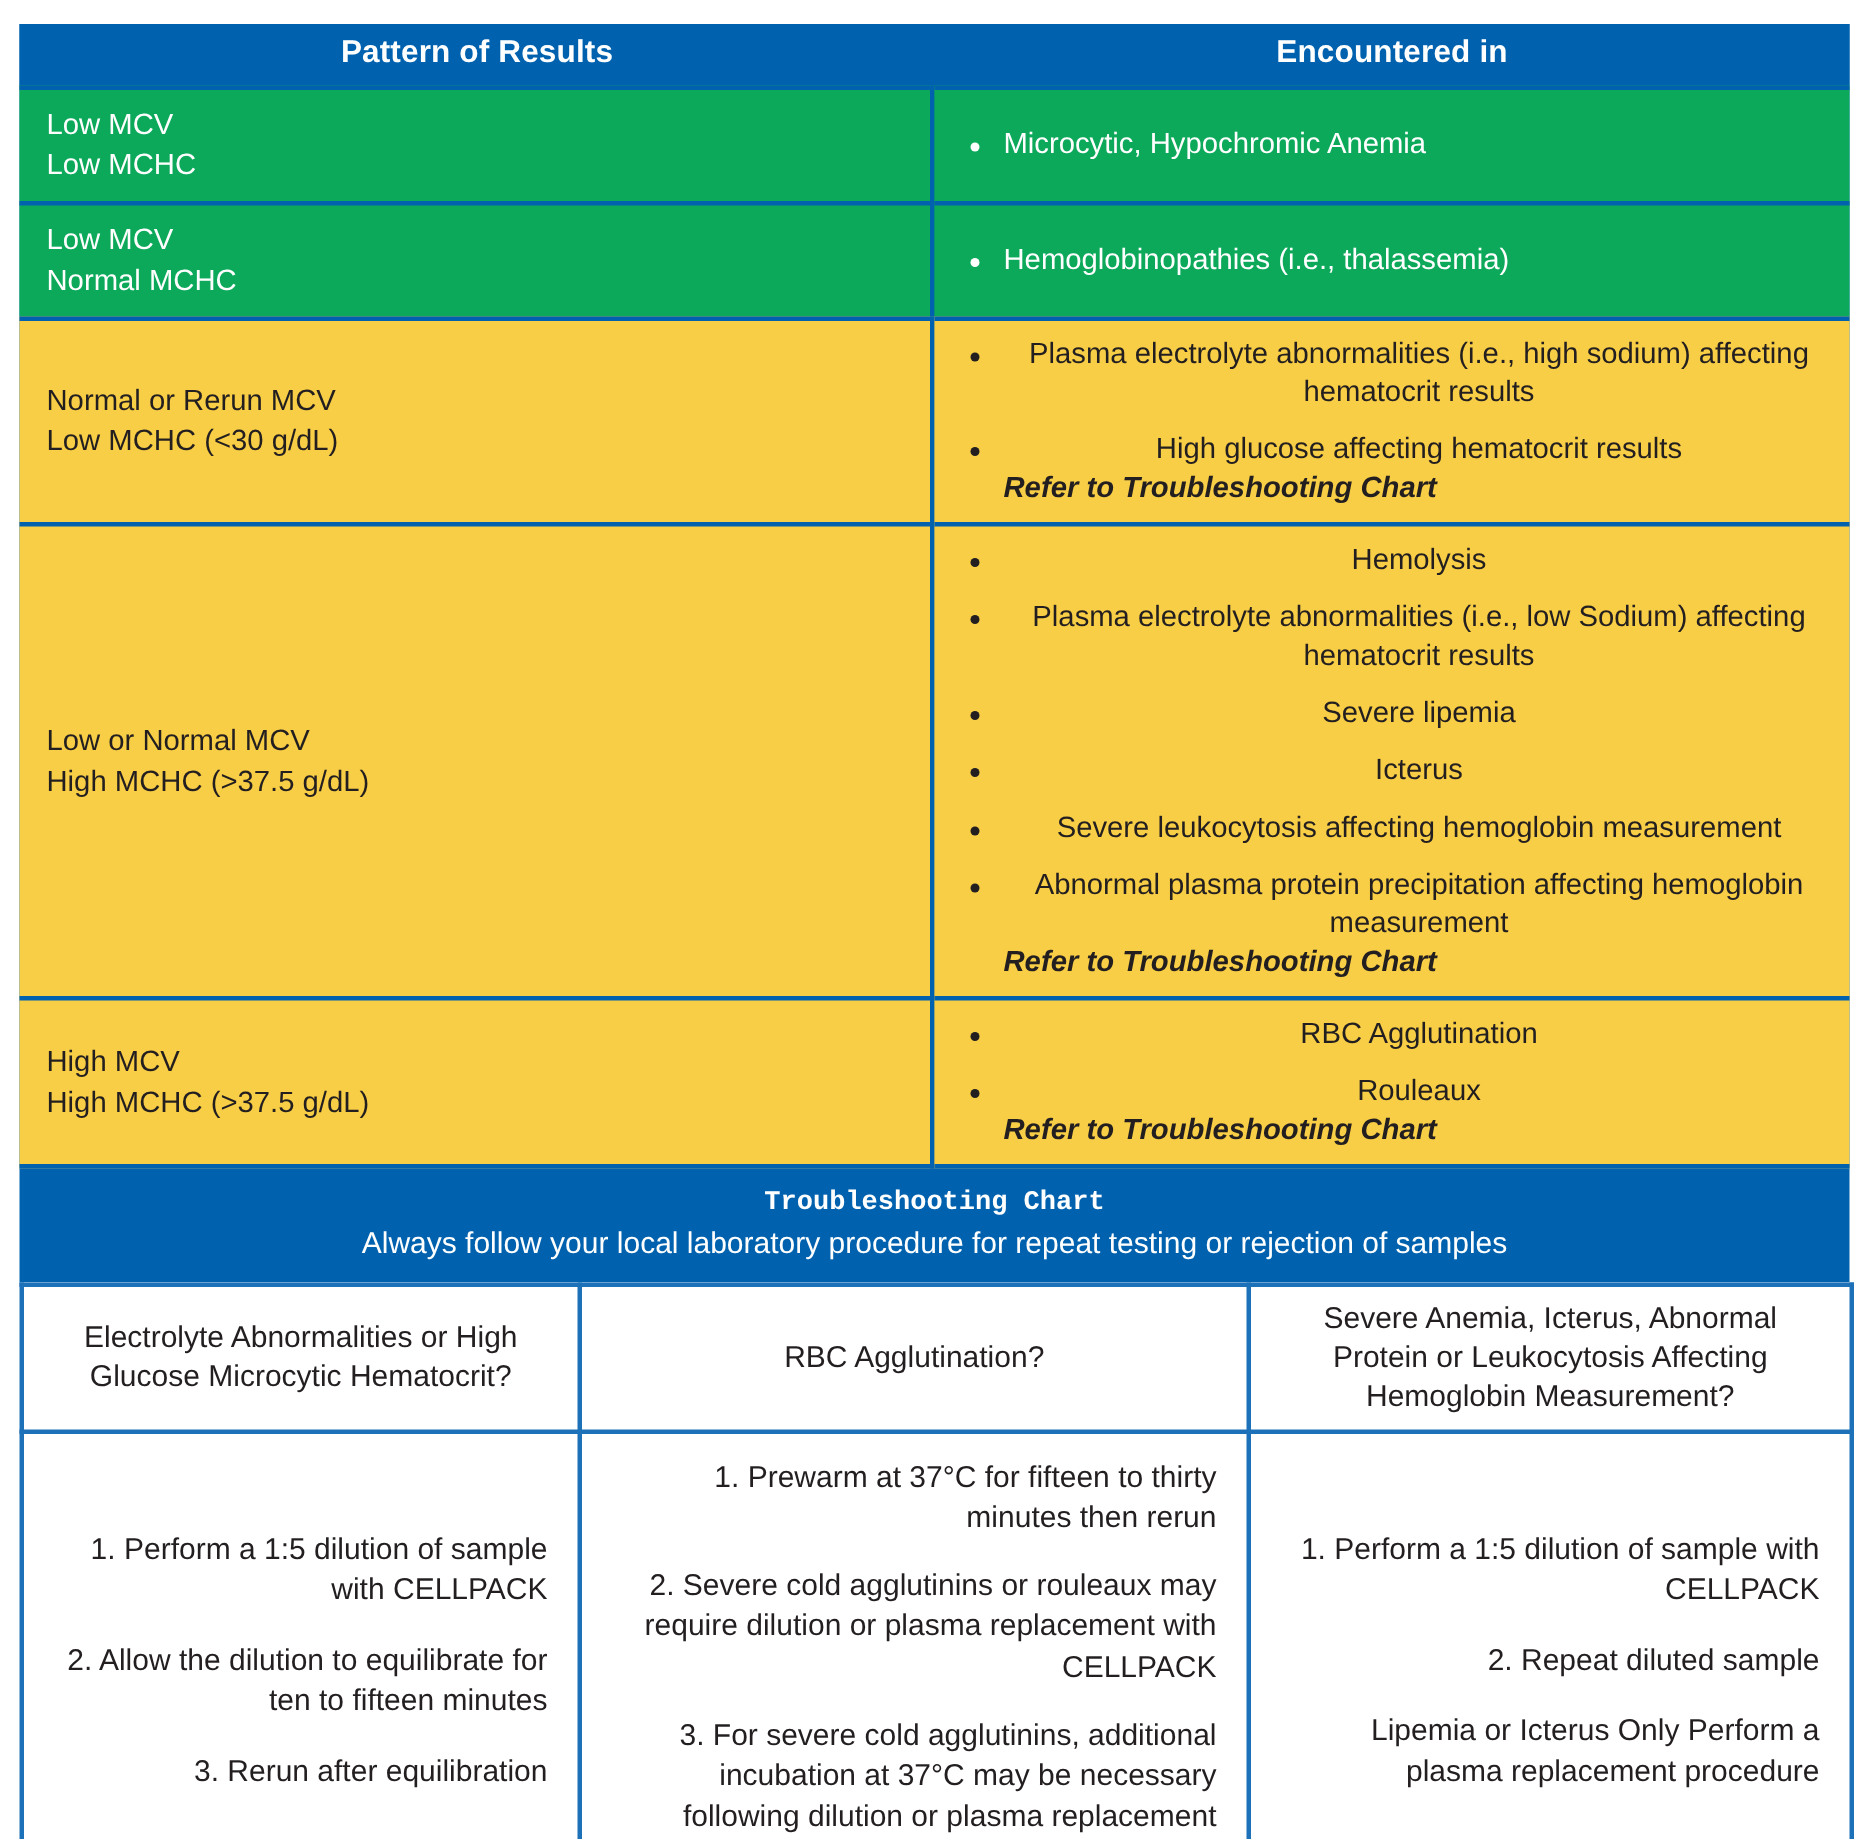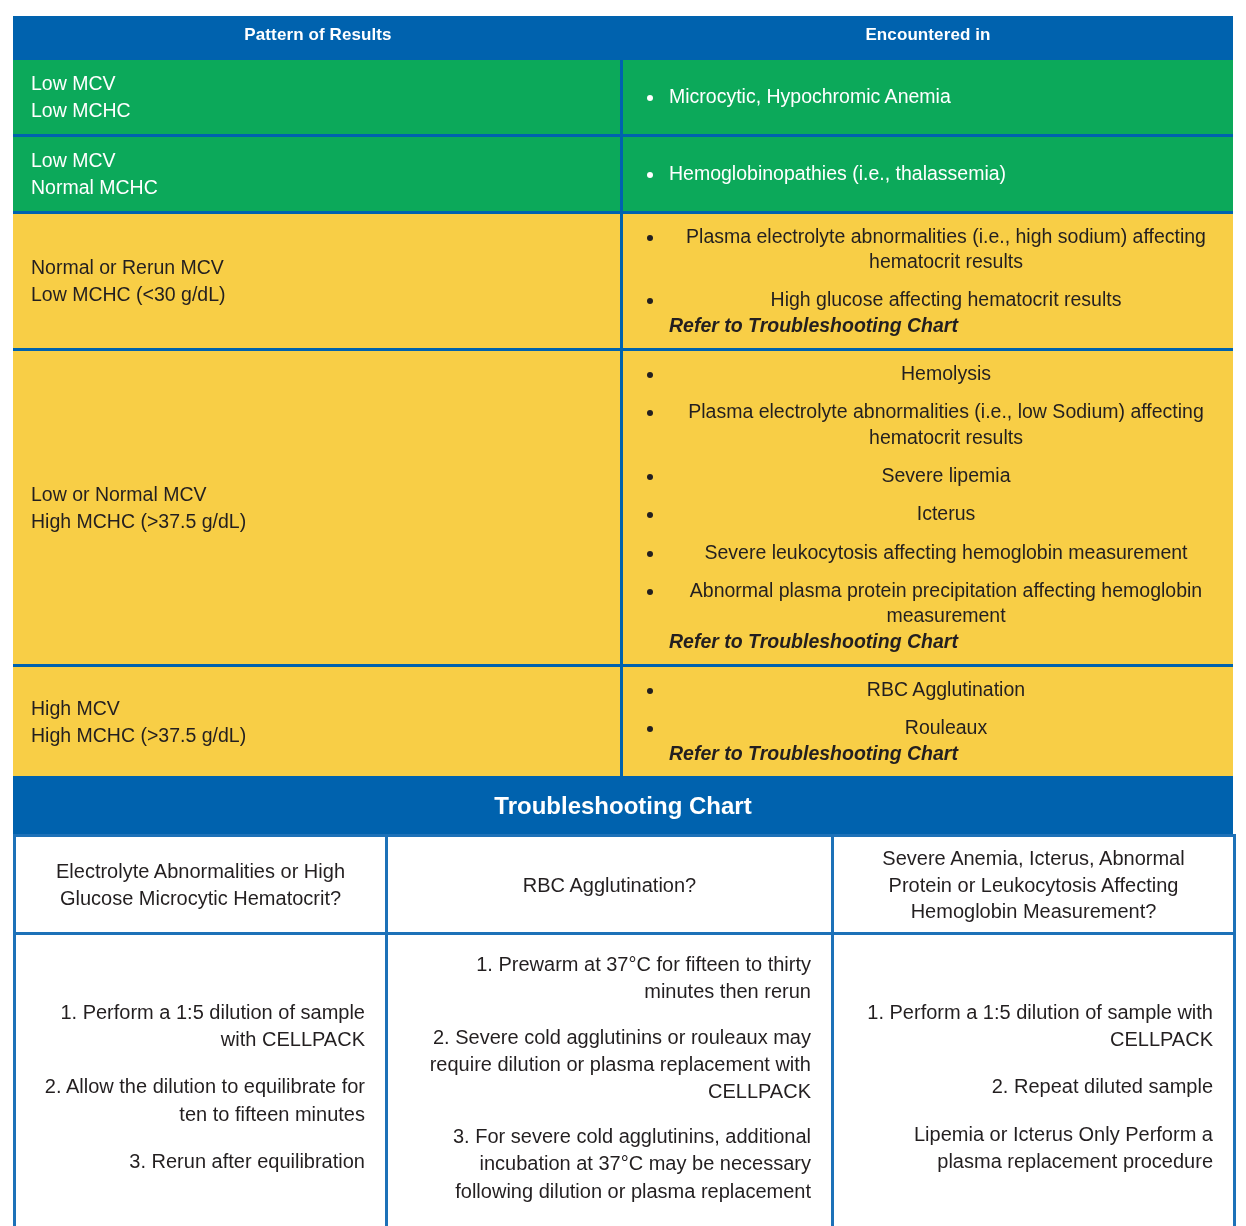--- a/index.html
+++ b/index.html
@@ -31,21 +31,21 @@
     width:1220px;
     border-collapse:separate;
     border-spacing:0;
     background:var(--blue);
     table-layout:fixed;
   }
   .pattern-table .hdr{
     background:var(--blue);
     color:#fff;
     font-weight:bold;
-    font-size:17px;
+    font-size:21px;
     text-align:center;
     height:41px;
     padding:0 4px 4px 4px;
     letter-spacing:.1px;
   }
   .pattern-table td.cellL,
   .pattern-table td.cellR{
     border-top:3px solid var(--blue);
     vertical-align:middle;
     font-size:19.5px;
@@ -100,23 +100,24 @@
 
   
   .ts-band{
     width:1220px;
     background:var(--blue);
     color:#fff;
     text-align:center;
     padding:12px 10px 13px 10px;
   }
   .ts-title{
-    font-size:24px;
+    font-size:18px;
     font-weight:bold;
     line-height:1.25;
+    font-family:Liberation Mono, monospace;
   }
   .ts-sub{
     font-size:20px;
     line-height:1.3;
     margin-top:2px;
   }
 
   .ts-table{
     width:1220px;
     border-collapse:collapse;
@@ -246,20 +247,21 @@
           </ul>
           <div class="refer">Refer to Troubleshooting Chart</div>
         </td>
       </tr>
 
     </tbody>
   </table>
 
   <div class="ts-band">
     <div class="ts-title">Troubleshooting Chart</div>
+    <div class="ts-sub">Always follow your local laboratory procedure for repeat testing or rejection of samples</div>
   </div>
 
   <table class="ts-table">
     <thead>
       <tr>
         <th class="col1">Electrolyte Abnormalities or High Glucose Microcytic Hematocrit?</th>
         <th class="col2">RBC Agglutination?</th>
         <th class="col3">Severe Anemia, Icterus, Abnormal Protein or Leukocytosis Affecting Hemoglobin Measurement?</th>
       </tr>
     </thead>

